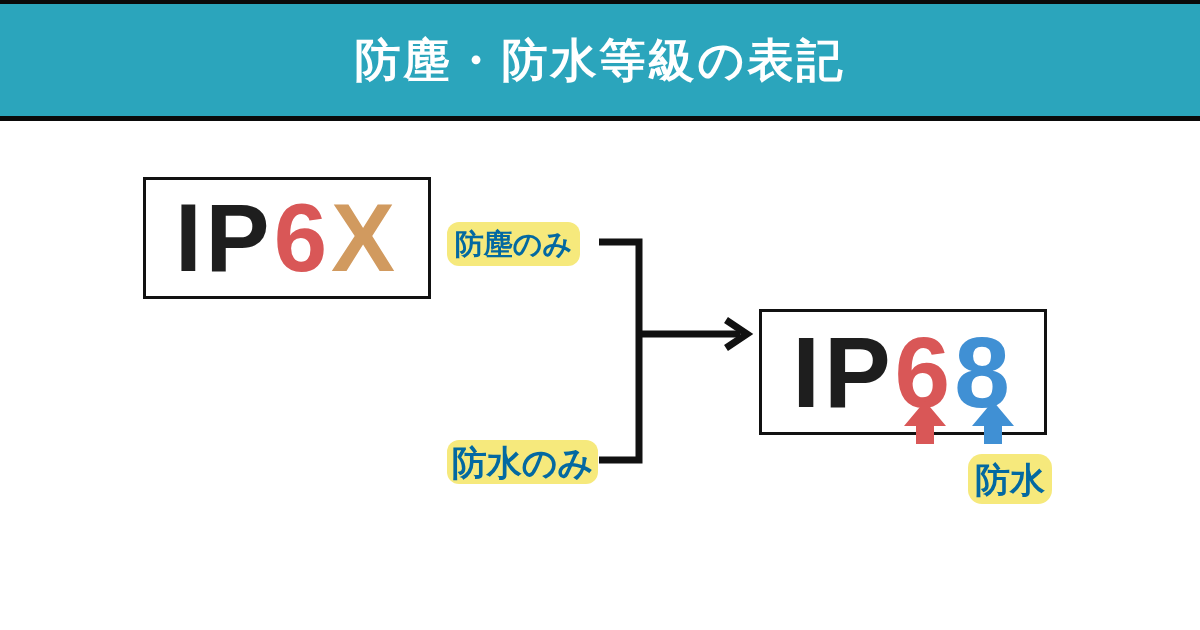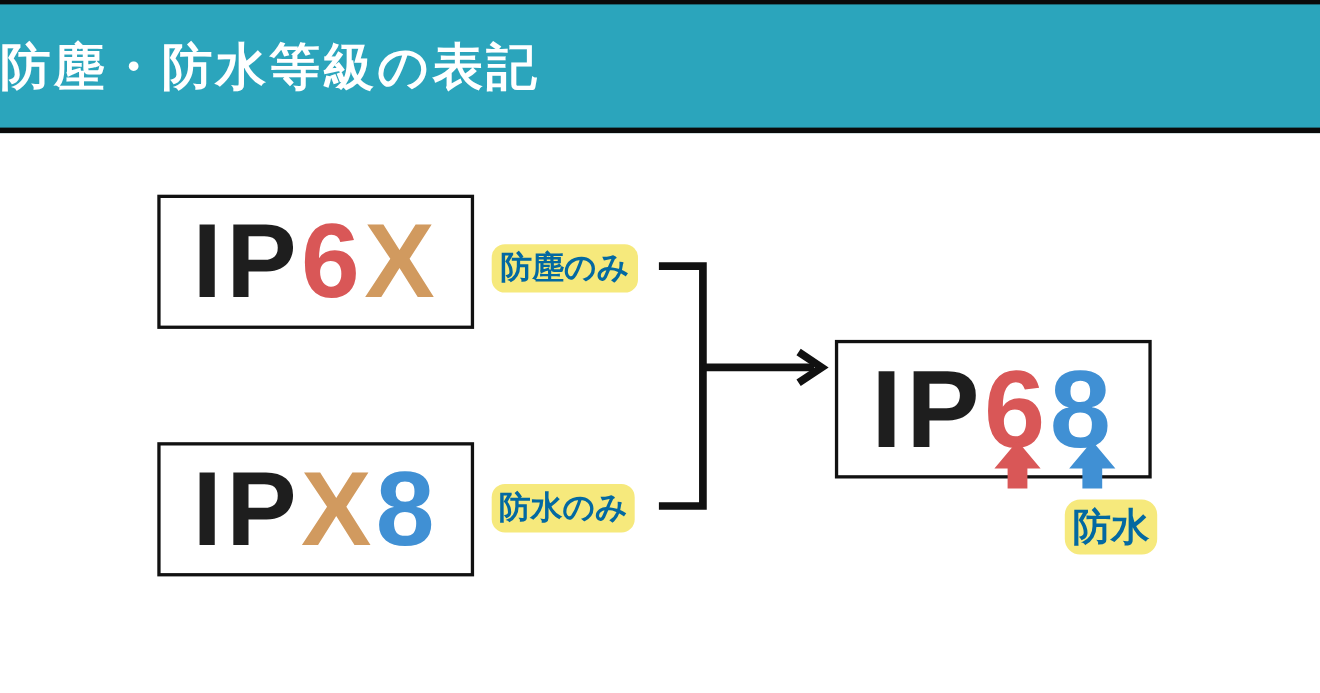--- a/index.html
+++ b/index.html
@@ -18,20 +18,21 @@
   .banner {
     position: absolute;
     left: 0; top: 0;
     width: 1200px;
     height: 121px;
     background: #2BA5BC;
     border-top: 4px solid #0a0a0a;
     border-bottom: 5px solid #0a0a0a;
     display: flex;
     align-items: center;
+    justify-content: center;
   }
   .banner h1 {
     color: #ffffff;
     font-size: 46px;
     font-weight: 700;
     letter-spacing: 3px;
     line-height: 1;
   }
 
   
@@ -61,21 +62,21 @@
     background: #F6E97C;
     border-radius: 12px;
     display: flex;
     align-items: center;
     justify-content: center;
     color: #0369a1;
     font-weight: 700;
     line-height: 1;
   }
   .pill-dust-only  { left: 447px; top: 222px; width: 133px; height: 44px; font-size: 29px; }
-  .pill-water-only { left: 447px; top: 440px; width: 130px; height: 44px; font-size: 29px; }
+  .pill-water-only { left: 447px; top: 440px; width: 151px; height: 44px; font-size: 35px; }
   .pill-dust  { left: 878px; top: 454px; width: 82px; height: 50px; font-size: 35px; border-radius: 14px; }
   .pill-water { left: 968px; top: 454px; width: 84px; height: 50px; font-size: 35px; border-radius: 14px; }
 
   
   .overlay {
     position: absolute;
     left: 0; top: 0;
     width: 1200px;
     height: 630px;
     pointer-events: none;
@@ -89,25 +90,20 @@
   <div class="banner">
     <h1>防塵・防水等級の表記</h1>
   </div>
 
   <div class="ip-box box-ip6x">
     <div class="ip-text">
       <span style="color: rgb(30, 30, 30);">IP</span><span style="color: rgb(217, 87, 87);">6</span><span style="color: rgb(209, 154, 95);">X</span>
     </div>
   </div>
 
-  <div class="ip-box box-ipx8">
-    <div class="ip-text">
-      <span style="color: rgb(30, 30, 30);">IP</span><span style="color: rgb(209, 154, 95);">X</span><span style="color: rgb(64, 144, 212);">8</span>
-    </div>
-  </div>
 
   <div class="ip-box box-ip68">
     <div class="ip-text">
       <span style="color: rgb(30, 30, 30);">IP</span><span style="color: rgb(217, 87, 87);">6</span><span style="color: rgb(64, 144, 212);">8</span>
     </div>
   </div>
 
   <div class="pill pill-dust-only">防塵のみ</div>
   <div class="pill pill-water-only">防水のみ</div>
   <div class="pill pill-water">防水</div>

